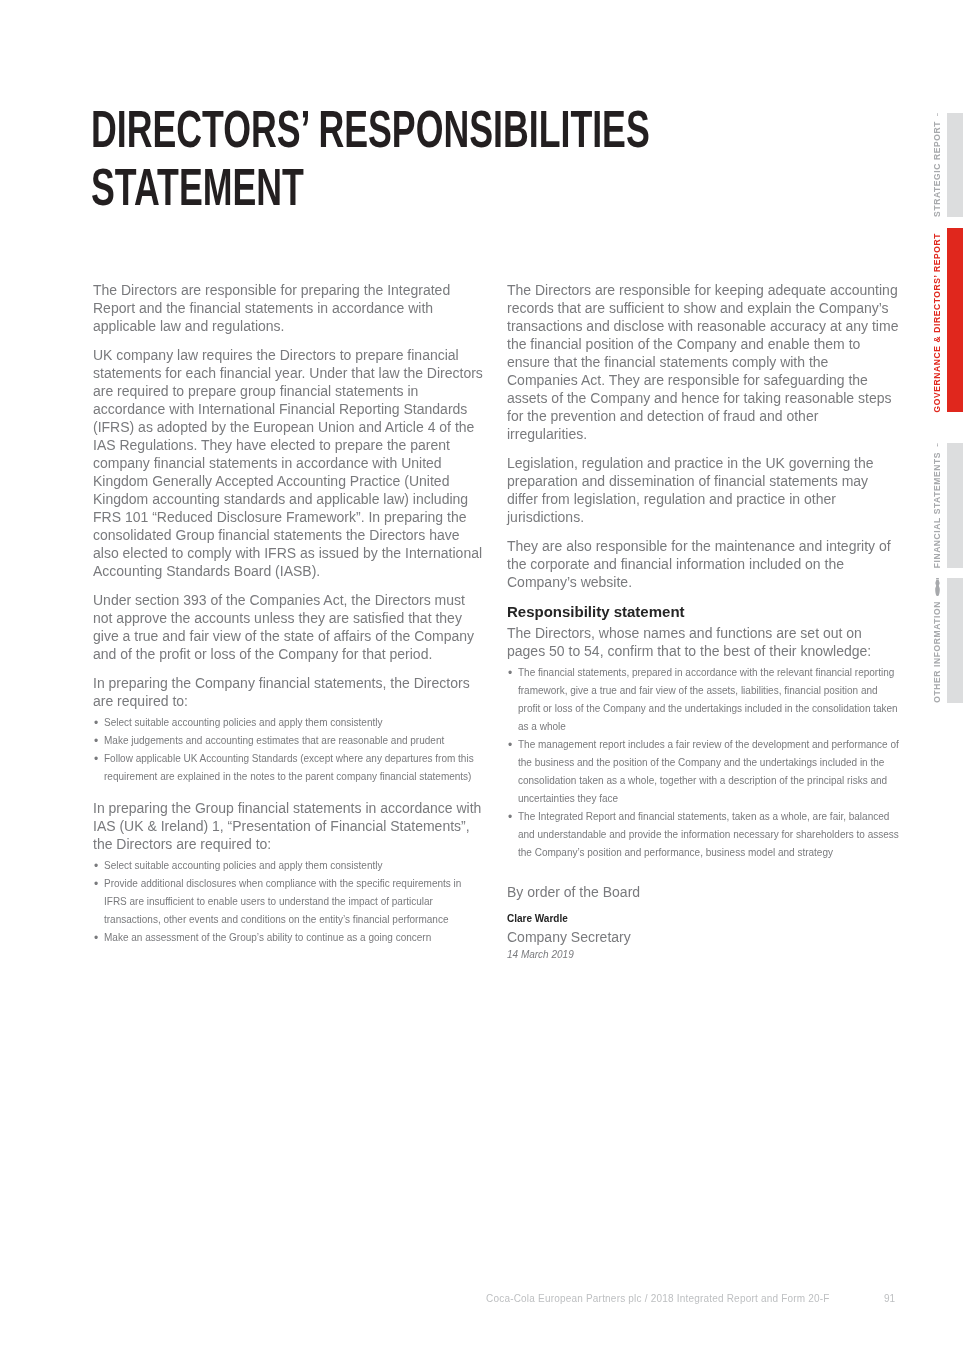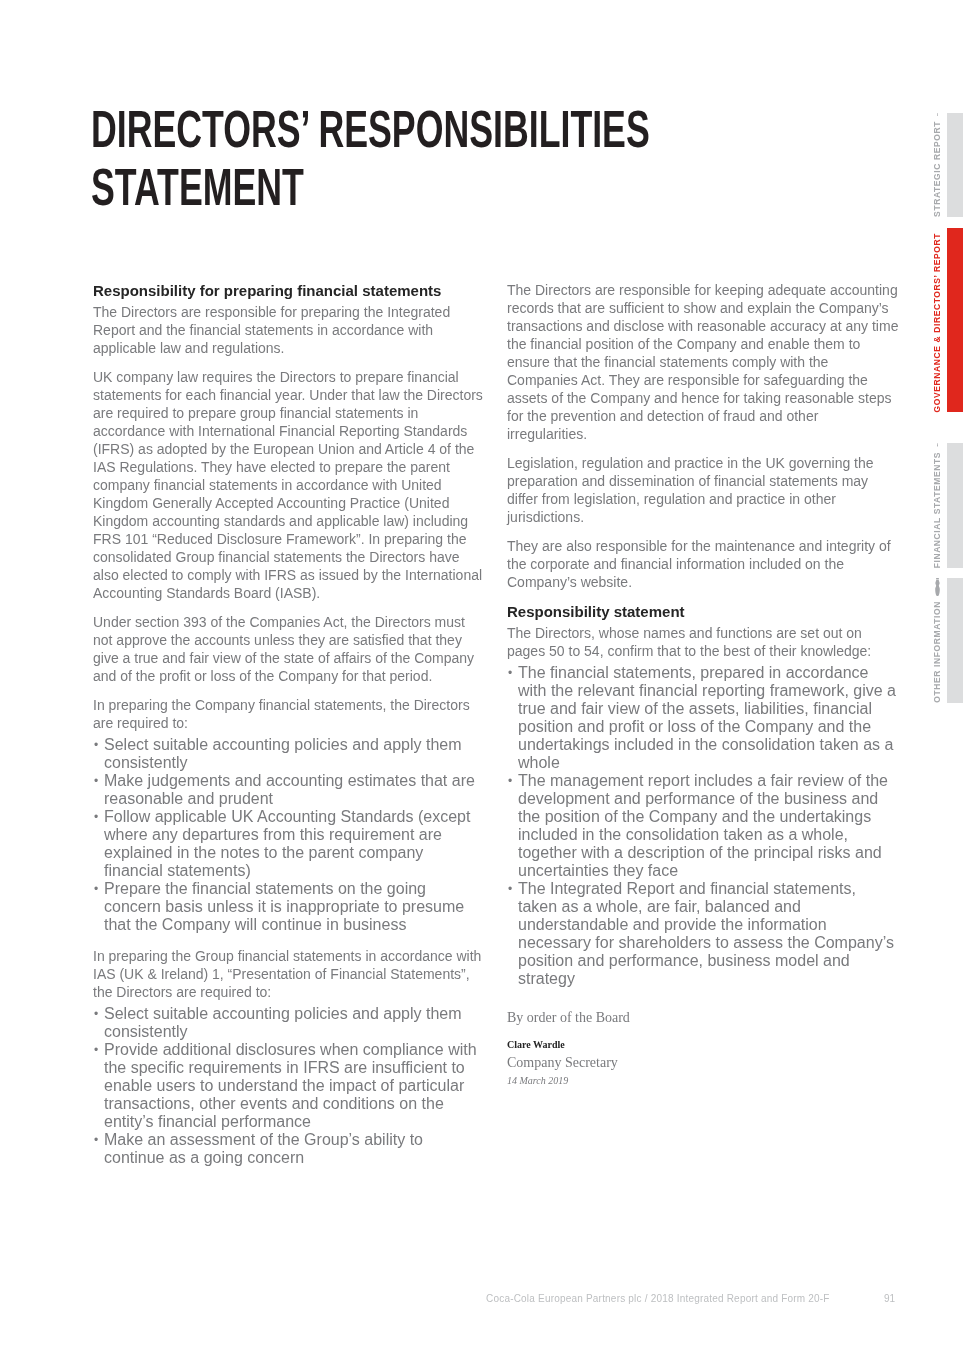--- a/index.html
+++ b/index.html
@@ -35,27 +35,27 @@
   .col h2.mt { margin-top:9px; }
   .col p {
     font-size:14px; color:#797a7d; line-height:18px;
     margin:0 0 11px 0;
   }
   .col ul {
     list-style:none; margin:-7px 0 13px 0; padding:0;
   }
   .col li {
     position:relative; padding-left:11px;
-    font-size:16px; color:#797a7d; line-height:18px;
+    font-size:10px; color:#797a7d; line-height:18px;
   }
   .col li::before {
     content:"•"; position:absolute; left:1px; top:0;
     font-size:12px; color:#797a7d;
   }
-  .signoff { margin-top:21px;font-family:Liberation Serif, serif; }
+  .signoff { margin-top:21px; }
   .sig-name { font-weight:bold; color:#252525; font-size:10px; line-height:18px; }
   .sig-title { font-size:14px; color:#797a7d; line-height:18px; }
   .sig-date { font-size:10px; color:#797a7d; line-height:18px; font-style:italic; }
   .col p.byorder { margin-bottom:9px; }
   
   .sidebar { position:absolute; top:0; right:0; width:48px; height:100%; }
   .tab {
     position:absolute; right:2px; width:44px;
     display:flex; flex-direction:row; justify-content:flex-end;
   }
@@ -93,30 +93,28 @@
 <div class="page">
 
   <h1 class="title">
     <span class="line">DIRECTORS’ RESPONSIBILITIES</span>
     <span class="line">STATEMENT</span>
   </h1>
 
   <div class="columns">
 
     <div class="col">
-      <h2>Responsibility for preparing financial statements</h2>
       <p>The Directors are responsible for preparing the Integrated Report and the financial statements in accordance with applicable law and regulations.</p>
       <p>UK company law requires the Directors to prepare financial statements for each financial year. Under that law the Directors are required to prepare group financial statements in accordance with International Financial Reporting Standards (IFRS) as adopted by the European Union and Article 4 of the IAS Regulations. They have elected to prepare the parent company financial statements in accordance with United Kingdom Generally Accepted Accounting Practice (United Kingdom accounting standards and applicable law) including FRS 101 “Reduced Disclosure Framework”. In preparing the consolidated Group financial statements the Directors have also elected to comply with IFRS as issued by the International Accounting Standards Board (IASB).</p>
       <p>Under section 393 of the Companies Act, the Directors must not approve the accounts unless they are satisfied that they give a true and fair view of the state of affairs of the Company and of the profit or loss of the Company for that period.</p>
       <p>In preparing the Company financial statements, the Directors are required to:</p>
       <ul>
         <li>Select suitable accounting policies and apply them consistently</li>
         <li>Make judgements and accounting estimates that are reasonable and prudent</li>
         <li>Follow applicable UK Accounting Standards (except where any departures from this requirement are explained in the notes to the parent company financial statements)</li>
-        <li>Prepare the financial statements on the going concern basis unless it is inappropriate to presume that the Company will continue in business</li>
       </ul>
       <p>In preparing the Group financial statements in accordance with IAS (UK &amp; Ireland) 1, “Presentation of Financial Statements”, the Directors are required to:</p>
       <ul>
         <li>Select suitable accounting policies and apply them consistently</li>
         <li>Provide additional disclosures when compliance with the specific requirements in IFRS are insufficient to enable users to understand the impact of particular transactions, other events and conditions on the entity’s financial performance</li>
         <li>Make an assessment of the Group’s ability to continue as a going concern</li>
       </ul>
     </div>
 
     <div class="col">

